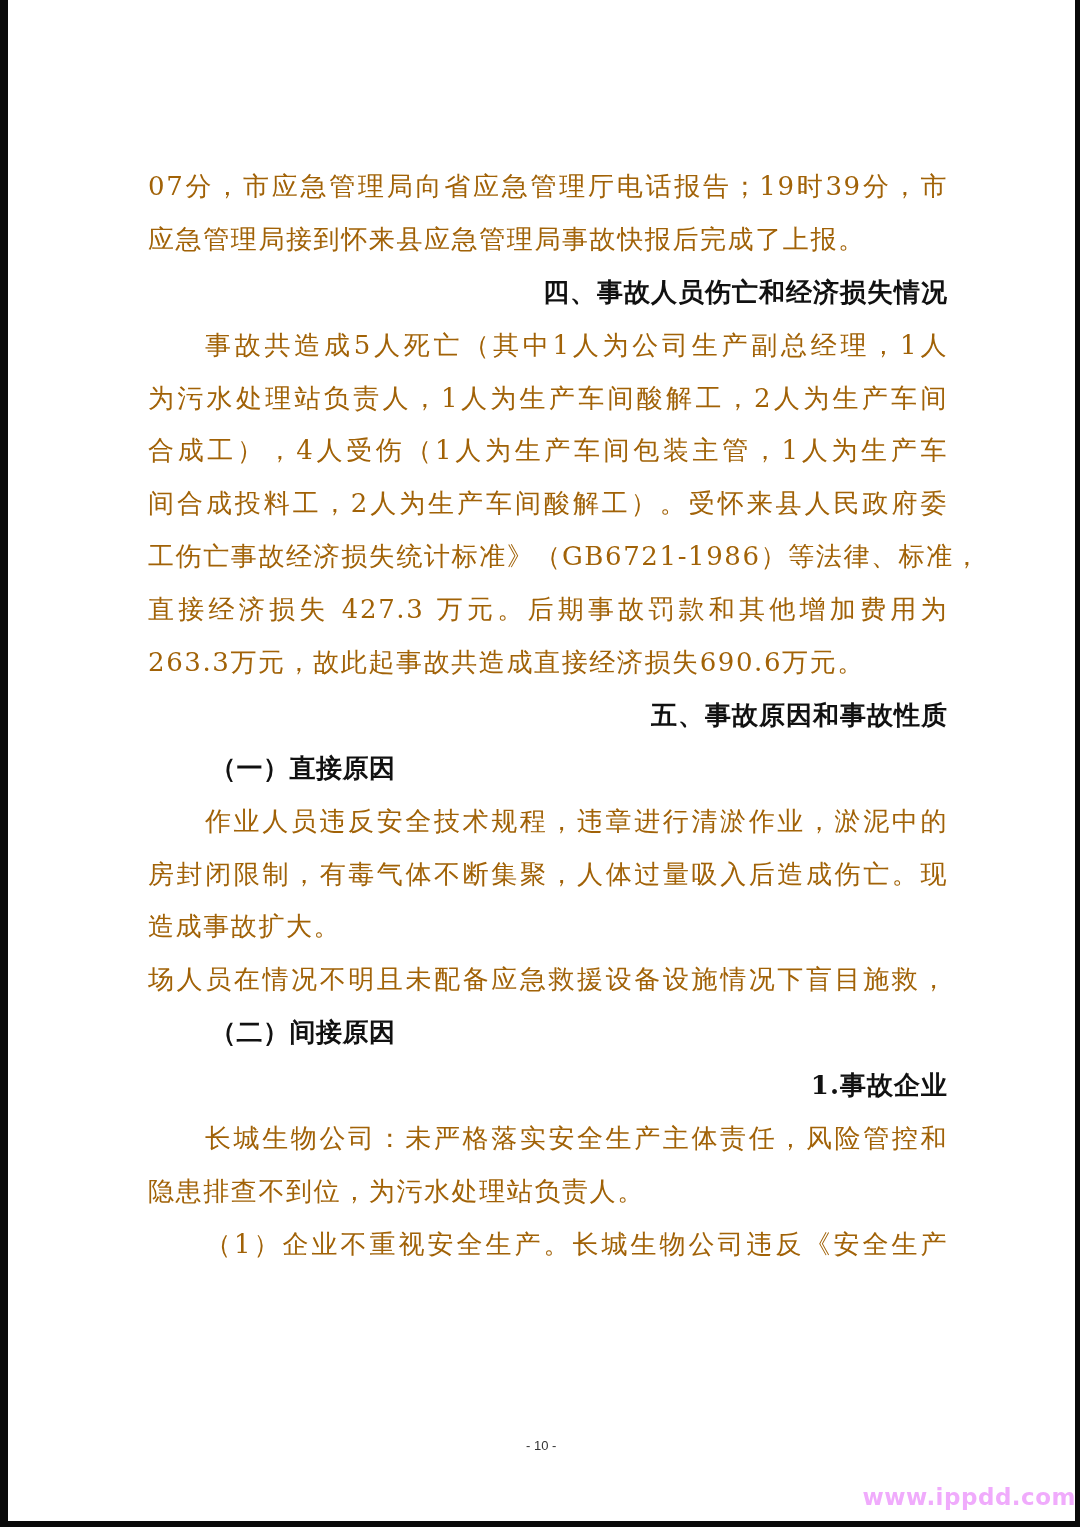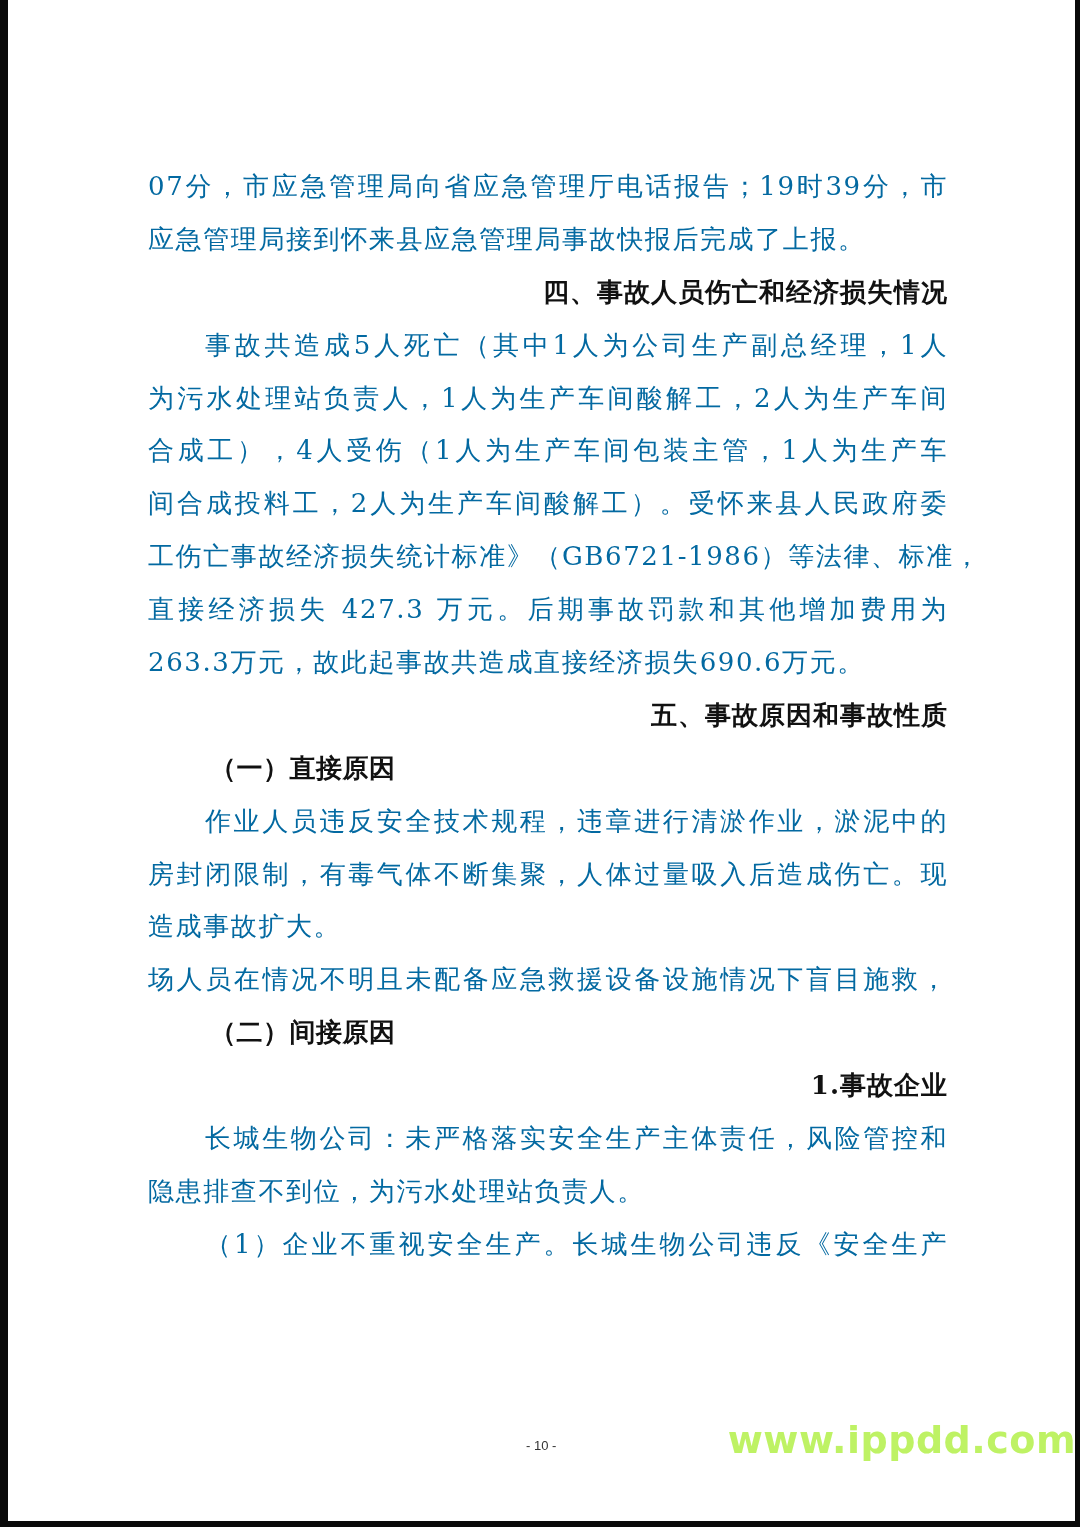--- a/index.html
+++ b/index.html
@@ -10,35 +10,35 @@
     }
     .page {
       position: absolute; left: 8px; top: 0; width: 1067px; height: 1521px;
       background: #ffffff;
     }
     .text-block {
       position: absolute; left: 140px; top: 160px; width: 800px;
     }
     .line {
       height: 52.9px; line-height: 52.9px;
-      font-size: 26px; color: #0369a1;
+      font-size: 26px; color: #a16207;
       white-space: nowrap; letter-spacing: 1.6px;
     }
     .line.indent { padding-left: 57px; }
     .line.heading { font-weight: bold; color: #111; letter-spacing: 1px; text-align: right; }
     .line.subheading { padding-left: 62px; font-weight: bold; color: #111; letter-spacing: 0.5px; }
     .line.justify { text-align: justify; text-align-last: justify; }
     .page-number {
       position: absolute; left: 518px; top: 1438px;
       font-family: "Liberation Sans", sans-serif; font-size: 13px; color: #333;
     }
     .watermark {
-      position: absolute; right: 4px; top: 1418px;
+      position: absolute; right: 4px; top: 1484px;
       font-family: "DejaVu Sans", sans-serif; font-weight: bold;
-      font-size: 38px; color: #bef264; letter-spacing: 0.5px;
+      font-size: 23px; color: #f0abfc; letter-spacing: 0.5px;
     }
     .edge-right {
       position: absolute; right: 0; top: 0; width: 5px; height: 1527px; background: #0a0a0a;
     }
   </style>
 </head>
 <body>
 
 <div class="page">
   <div class="text-block">

